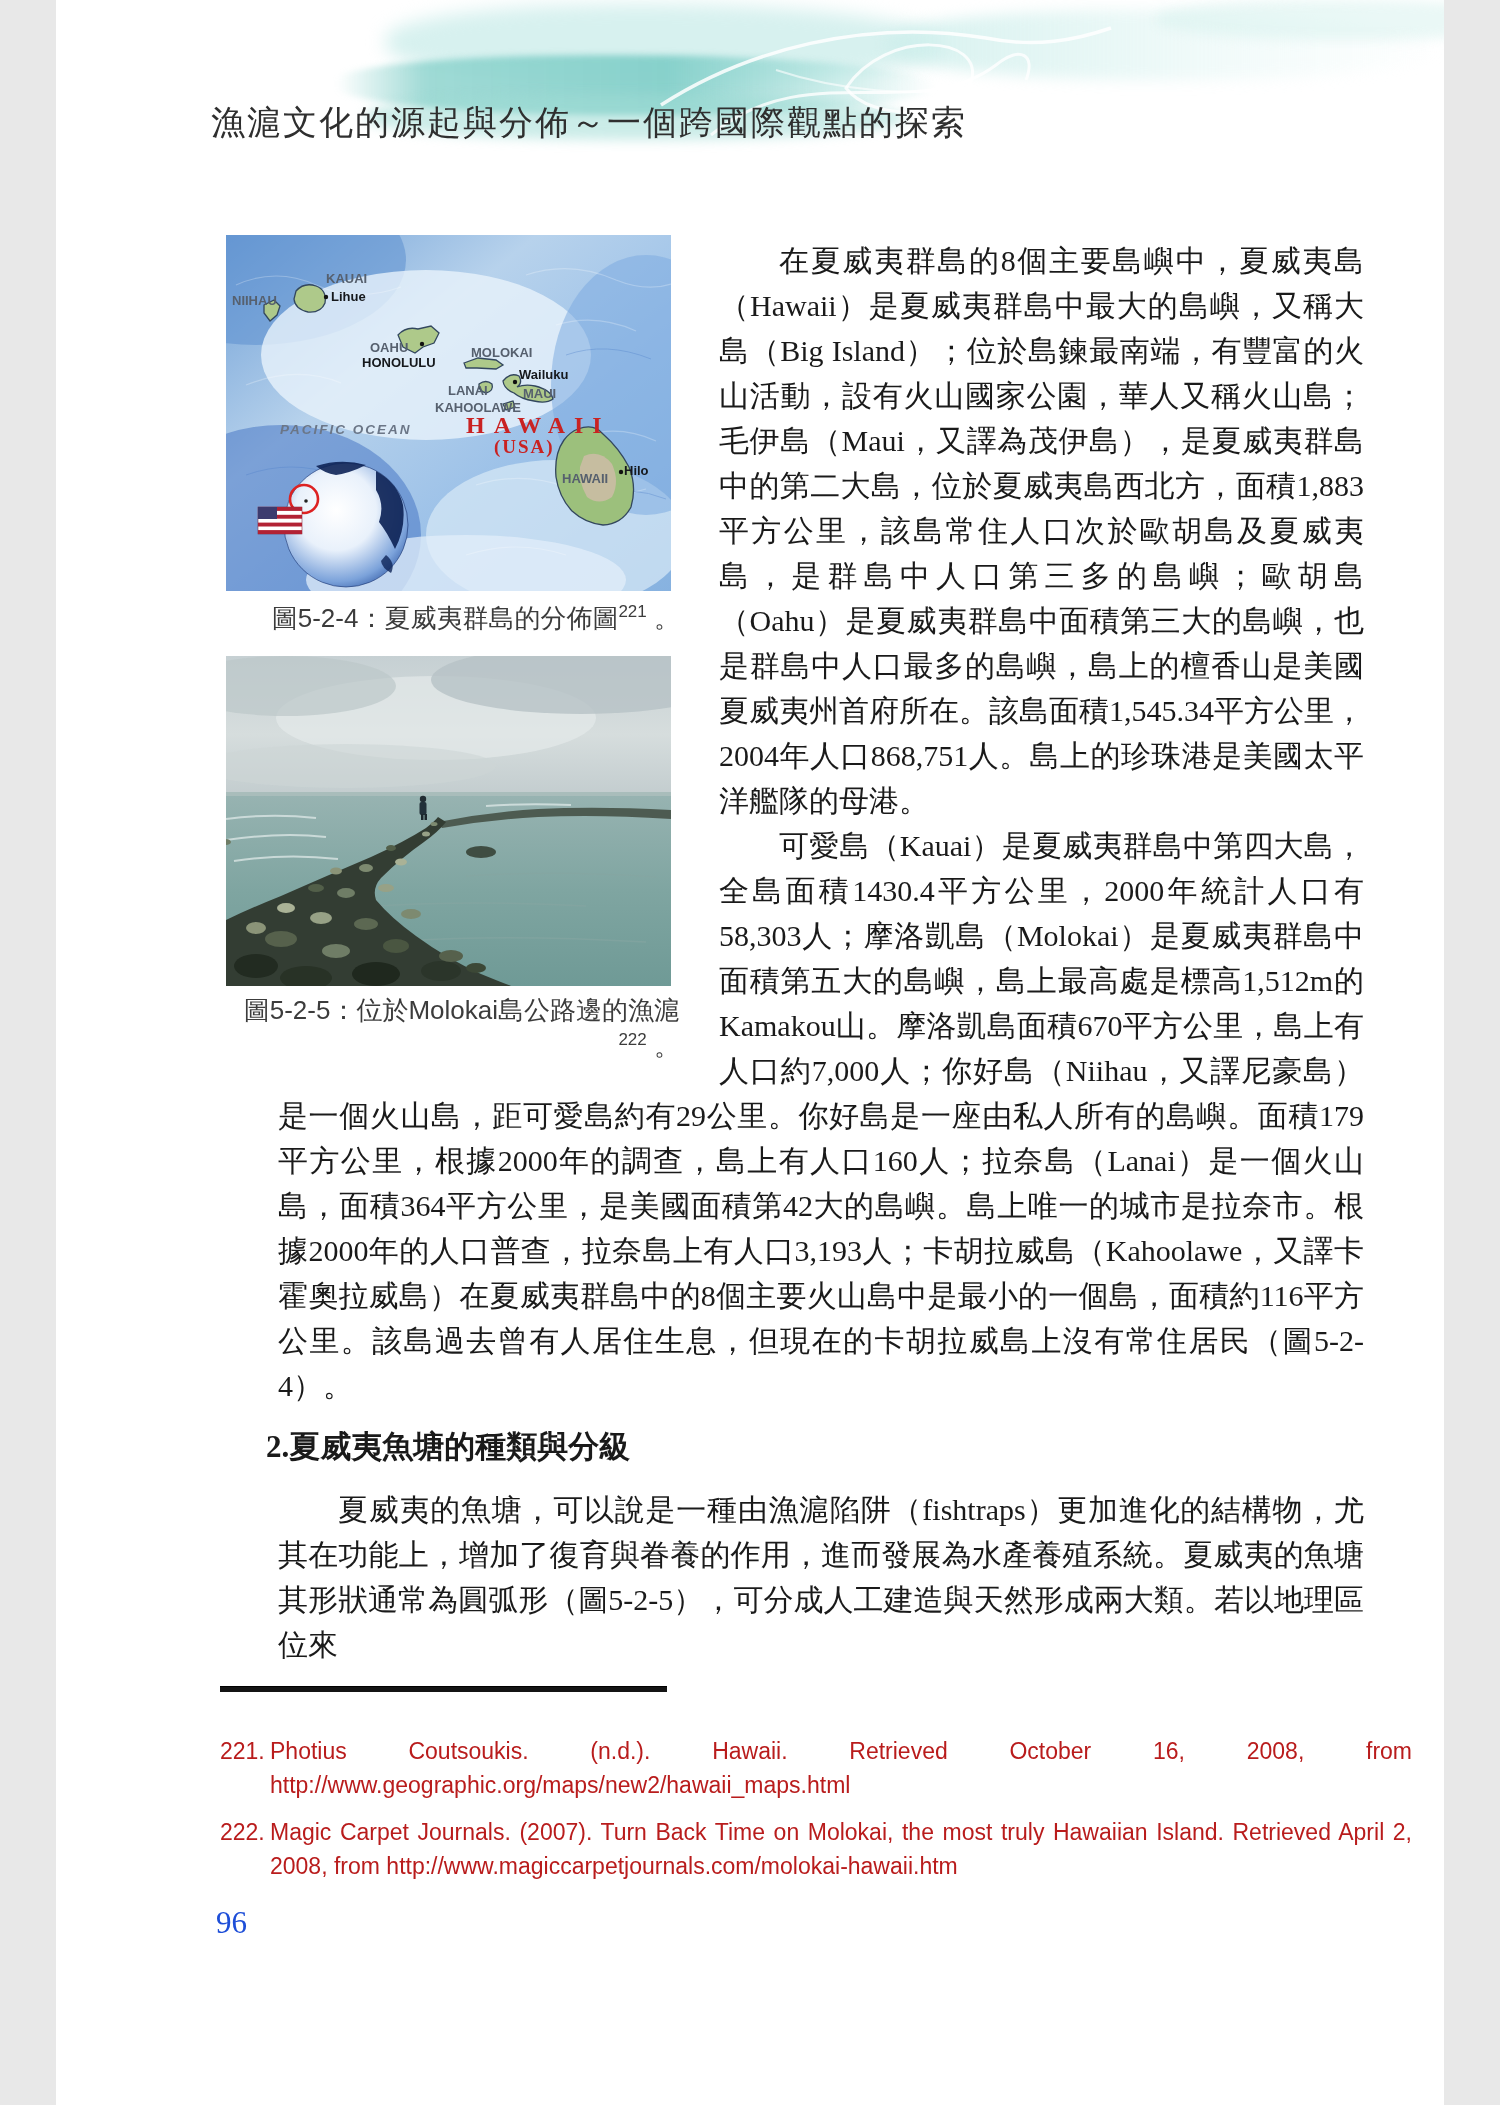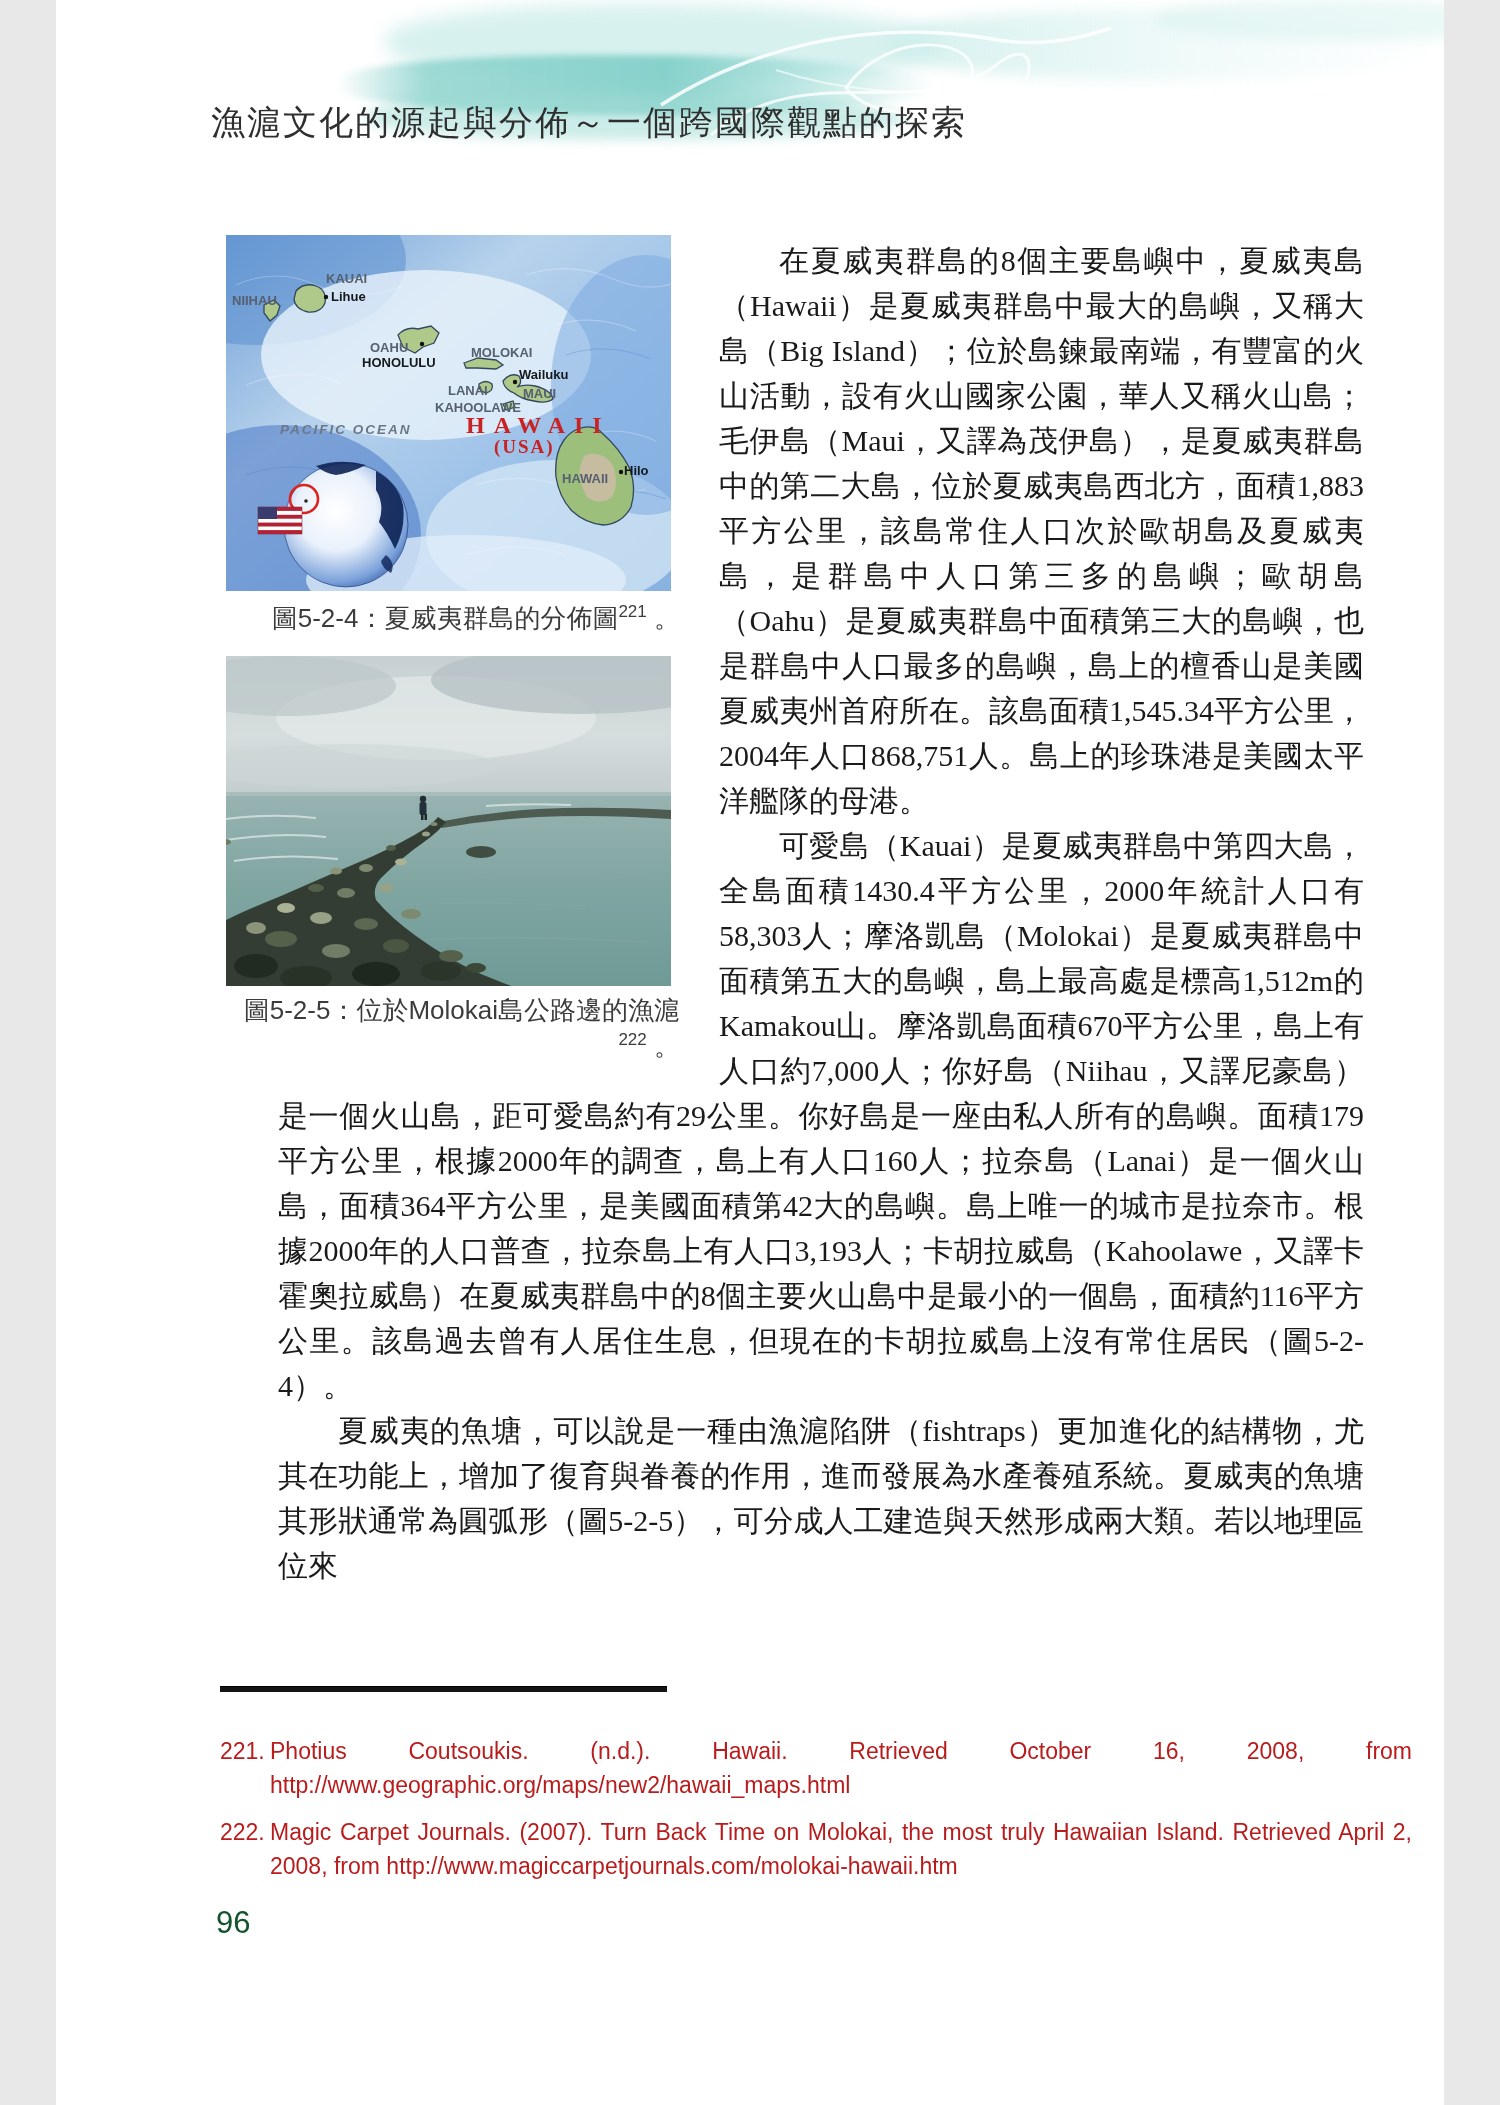--- a/index.html
+++ b/index.html
@@ -59,22 +59,22 @@
     font-size:23px; line-height:34px; color:#b91c1c;
   }
   .fn-rule{width:447px; height:5px; background:#141414; margin-bottom:42px;
     border-top:1px solid #000;}
   .fn{position:relative; padding-left:50px; margin-bottom:13px;
     text-align:justify; overflow-wrap:anywhere;}
   .fn .fn-num{position:absolute; left:0; top:0;}
   
   .page-num{
     position:absolute; left:160px; top:1905px;
-    font-family:Liberation Sans, sans-serif;
-    font-size:31px; color:#14532d;
+    font-family:Liberation Serif, serif;
+    font-size:31px; color:#1d4ed8;
   }
   
   .m-lbl{font-family:"Liberation Sans","DejaVu Sans",sans-serif; font-size:13px; font-weight:bold; fill:#56606e;}
   .m-town{font-family:"Liberation Sans","DejaVu Sans",sans-serif; font-size:13px; font-weight:bold; fill:#15181c;}
   .m-red{font-family:"Liberation Serif","DejaVu Serif",serif; font-weight:bold; fill:#c92222;}
   .m-ocean{font-family:"Liberation Sans","DejaVu Sans",sans-serif; font-size:13.5px; font-style:italic; font-weight:bold; fill:#6b7687; letter-spacing:2px;}
 </style>
 </head>
 <body>
 
@@ -265,20 +265,21 @@
       </g>
     </svg>
   </div>
 
   <div class="caption cap2"><span>圖5-2-5：位於Molokai島公路邊的漁滬</span><br><sup>222</sup><span> 。</span></div>
 
   <div class="content">
     <div class="float-spacer"></div>
     <p class="ind">在夏威夷群島的8個主要島嶼中，夏威夷島（Hawaii）是夏威夷群島中最大的島嶼，又稱大島（Big Island）；位於島鍊最南端，有豐富的火山活動，設有火山國家公園，華人又稱火山島；毛伊島（Maui，又譯為茂伊島），是夏威夷群島中的第二大島，位於夏威夷島西北方，面積1,883平方公里，該島常住人口次於歐胡島及夏威夷島，是群島中人口第三多的島嶼；歐胡島（Oahu）是夏威夷群島中面積第三大的島嶼，也是群島中人口最多的島嶼，島上的檀香山是美國夏威夷州首府所在。該島面積1,545.34平方公里，2004年人口868,751人。島上的珍珠港是美國太平洋艦隊的母港。</p>
     <p class="ind">可愛島（Kauai）是夏威夷群島中第四大島，全島面積1430.4平方公里，2000年統計人口有58,303人；摩洛凱島（Molokai）是夏威夷群島中面積第五大的島嶼，島上最高處是標高1,512m的Kamakou山。摩洛凱島面積670平方公里，島上有人口約7,000人；你好島（Niihau，又譯尼豪島）是一個火山島，距可愛島約有29公里。你好島是一座由私人所有的島嶼。面積179平方公里，根據2000年的調查，島上有人口160人；拉奈島（Lanai）是一個火山島，面積364平方公里，是美國面積第42大的島嶼。島上唯一的城市是拉奈市。根據2000年的人口普查，拉奈島上有人口3,193人；卡胡拉威島（Kahoolawe，又譯卡霍奧拉威島）在夏威夷群島中的8個主要火山島中是最小的一個島，面積約116平方公里。該島過去曾有人居住生息，但現在的卡胡拉威島上沒有常住居民（圖5-2-4）。</p>
+    <div class="sec-heading">2.夏威夷魚塘的種類與分級</div>
     <p class="ind">夏威夷的魚塘，可以說是一種由漁滬陷阱（fishtraps）更加進化的結構物，尤其在功能上，增加了復育與眷養的作用，進而發展為水產養殖系統。夏威夷的魚塘其形狀通常為圓弧形（圖5-2-5），可分成人工建造與天然形成兩大類。若以地理區位來</p>
   </div>
 
   <div class="footnotes">
     <div class="fn-rule"></div>
     <div class="fn">
       <span class="fn-num">221.</span>
       <span>Photius Coutsoukis. (n.d.). Hawaii. Retrieved October 16, 2008, from http://www.geographic.org/maps/new2/hawaii_maps.html</span>
     </div>
     <div class="fn">

